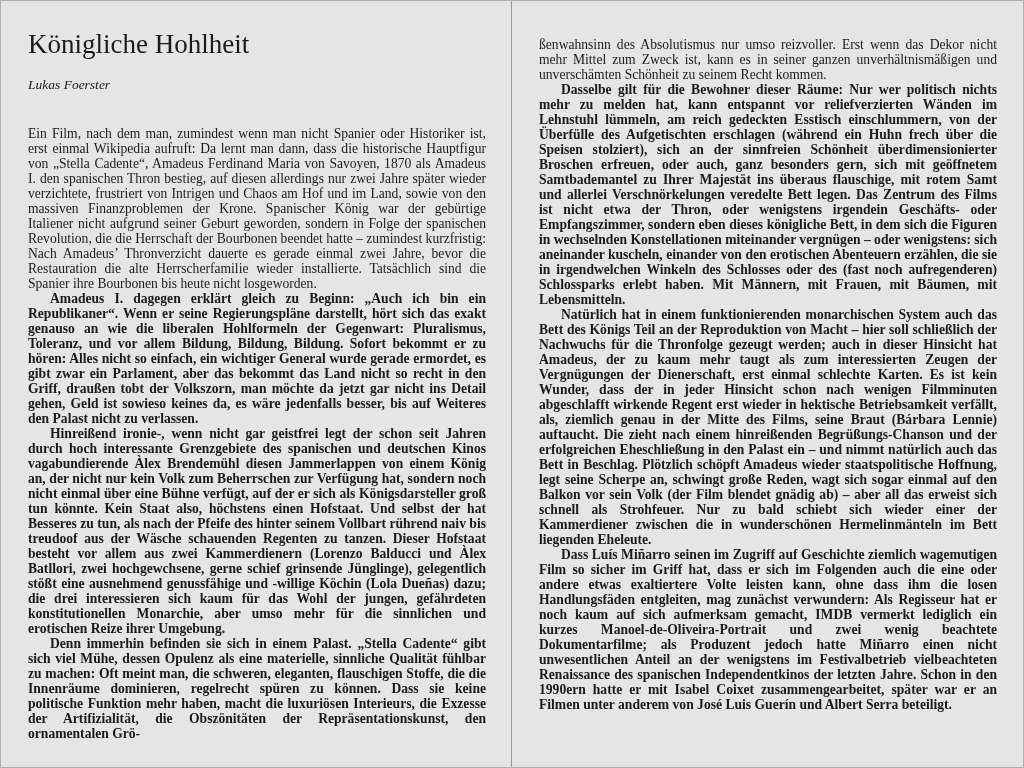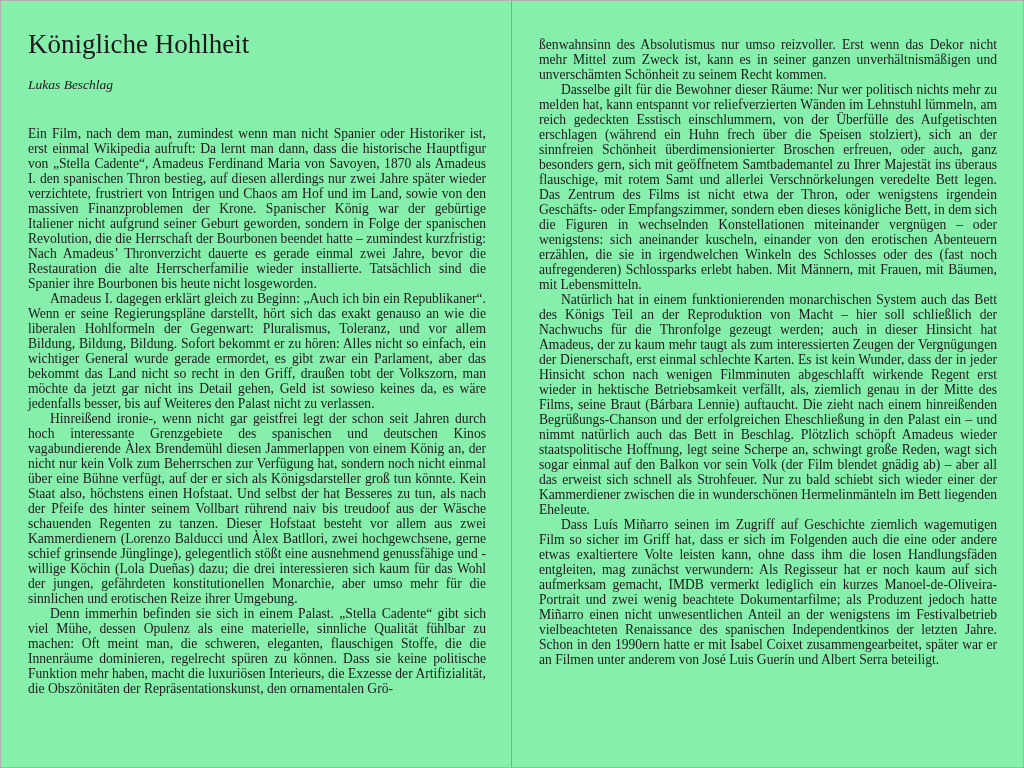--- a/index.html
+++ b/index.html
@@ -7,21 +7,21 @@
     width: 1024px; height: 768px; overflow: hidden;
     background: #ffffff;
     font-family: "DejaVu Serif", "Liberation Serif", serif;
     color: #1a1a1a;
   }
   .spread {
     position: relative;
     width: 1022px; height: 766px;
     border: 1px solid #b0b0b0;
     display: flex;
-    background: #86efac;
+    background: #e5e5e5;
   }
   .page {
     position: relative;
     width: 511px; height: 766px;
     box-sizing: border-box;
   }
   .page.left { border-right: 1px solid #9a9a9a; }
   .page.left .content { position: absolute; left: 27px; top: 27px; width: 458px; }
   .page.right .content { position: absolute; left: 27px; top: 36px; width: 458px; }
   .title {
@@ -37,30 +37,30 @@
   .body-text { margin-top: 32px; }
   .page.right .body-text { margin-top: 0; }
   p.para {
     font-family: "Liberation Serif", serif;
     font-size: 13.6px;
     line-height: 15px;
     margin: 0;
     text-align: justify;
     hyphens: manual;
   }
-  p.para.indent { text-indent: 22px; }
+  p.para.indent { text-indent: 22px; font-weight: bold; }
 </style>
 </head>
 <body>
 
 <div class="spread">
   <div class="page left">
     <div class="content">
       <h1 class="title">Königliche Hohlheit</h1>
-      <p class="author">Lukas Beschlag</p>
+      <p class="author">Lukas Foerster</p>
       <div class="body-text">
         <p class="para">Ein Film, nach dem man, zumindest wenn man nicht Spanier oder Historiker ist, erst einmal Wikipedia aufruft: Da lernt man dann, dass die historische Hauptfigur von „Stella Cadente“, Amadeus Ferdinand Maria von Savoyen, 1870 als Amadeus I. den spanischen Thron bestieg, auf diesen allerdings nur zwei Jahre später wieder verzichtete, frustriert von Intrigen und Chaos am Hof und im Land, sowie von den massiven Finanzproblemen der Krone. Spanischer König war der gebürtige Italiener nicht aufgrund seiner Geburt geworden, sondern in Folge der spanischen Revolution, die die Herrschaft der Bourbonen beendet hatte – zumindest kurzfristig: Nach Amadeus’ Thronverzicht dauerte es gerade einmal zwei Jahre, bevor die Restauration die alte Herrscherfamilie wieder installierte. Tatsächlich sind die Spanier ihre Bourbonen bis heute nicht losgeworden.</p>
         <p class="para indent">Amadeus I. dagegen erklärt gleich zu Beginn: „Auch ich bin ein Republikaner“. Wenn er seine Regierungspläne darstellt, hört sich das exakt genauso an wie die liberalen Hohlformeln der Gegenwart: Pluralismus, Toleranz, und vor allem Bildung, Bildung, Bildung. Sofort bekommt er zu hören: Alles nicht so einfach, ein wichtiger General wurde gerade ermordet, es gibt zwar ein Parlament, aber das bekommt das Land nicht so recht in den Griff, draußen tobt der Volkszorn, man möchte da jetzt gar nicht ins Detail gehen, Geld ist sowieso keines da, es wäre jedenfalls besser, bis auf Weiteres den Palast nicht zu verlassen.</p>
         <p class="para indent">Hinreißend ironie-, wenn nicht gar geistfrei legt der schon seit Jahren durch hoch interessante Grenzgebiete des spanischen und deutschen Kinos vagabundierende Àlex Brendemühl diesen Jammerlappen von einem König an, der nicht nur kein Volk zum Beherrschen zur Verfügung hat, sondern noch nicht einmal über eine Bühne verfügt, auf der er sich als Königsdarsteller groß tun könnte. Kein Staat also, höchstens einen Hofstaat. Und selbst der hat Besseres zu tun, als nach der Pfeife des hinter seinem Vollbart rührend naiv bis treudoof aus der Wäsche schauenden Regenten zu tanzen. Dieser Hofstaat besteht vor allem aus zwei Kammerdienern (Lorenzo Balducci und Àlex Batllori, zwei hochgewchsene, gerne schief grinsende Jünglinge), gelegentlich stößt eine ausnehmend genussfähige und -willige Köchin (Lola Dueñas) dazu; die drei interessieren sich kaum für das Wohl der jungen, gefährdeten konstitutionellen Monarchie, aber umso mehr für die sinnlichen und erotischen Reize ihrer Umgebung.</p>
         <p class="para indent">Denn immerhin befinden sie sich in einem Palast. „Stella Cadente“ gibt sich viel Mühe, dessen Opulenz als eine materielle, sinnliche Qualität fühlbar zu machen: Oft meint man, die schweren, eleganten, flauschigen Stoffe, die die Innenräume dominieren, regelrecht spüren zu können. Dass sie keine politische Funktion mehr haben, macht die luxuriösen Interieurs, die Exzesse der Artifizialität, die Obszönitäten der Repräsentationskunst, den ornamentalen Grö-</p>
       </div>
     </div>
   </div>
   <div class="page right">
     <div class="content">

